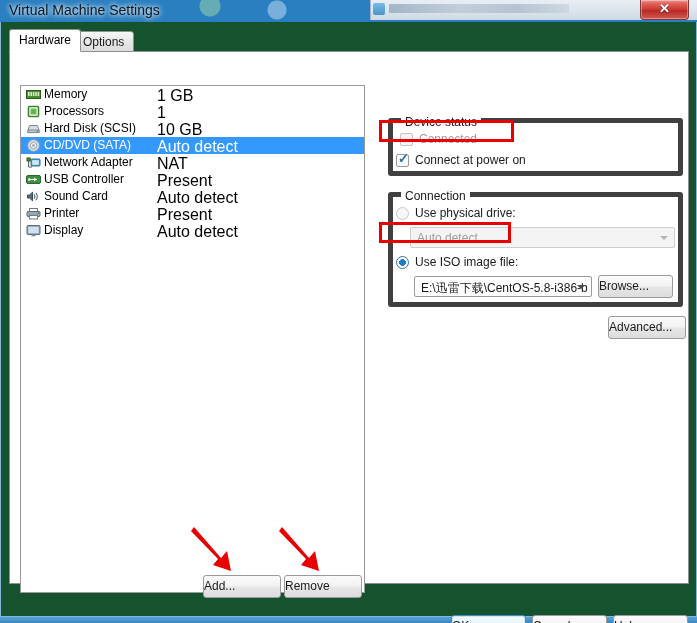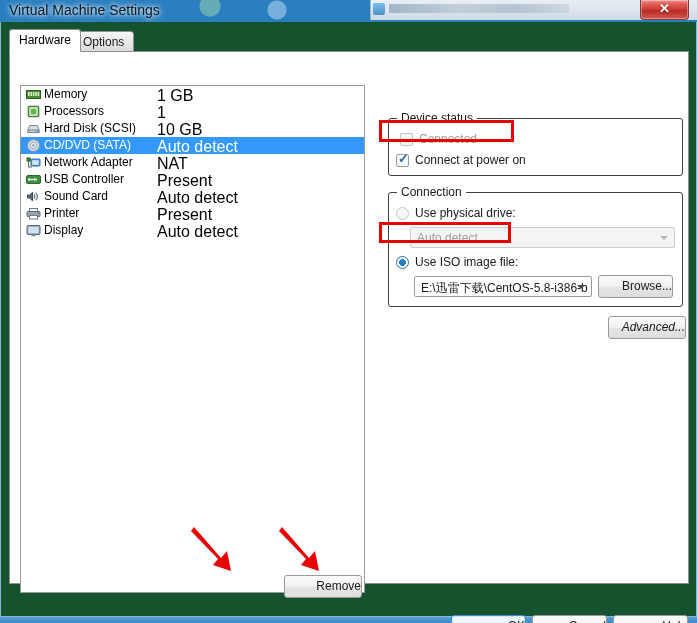--- a/index.html
+++ b/index.html
@@ -215,21 +215,21 @@
   .device-row .dev-summary {
     position: absolute;
     left: 136px; top: 1px;
     font-size: 16px;
     white-space: nowrap;
   }
 
   
   .group-box {
     position: absolute;
-    border: 1px solid #404040;
+    border: 5px solid #404040;
     border-radius: 3px;
     background: transparent;
     box-sizing: border-box;
   }
   .group-title {
     position: absolute;
     top: -8px; left: 8px;
     background: #ffffff;
     padding: 0 4px;
     font-size: 12px;
@@ -334,32 +334,32 @@
   
   .btn {
     position: absolute;
     box-sizing: border-box;
     height: 23px;
     border: 1px solid #9a9a9a;
     border-radius: 3px;
     background: linear-gradient(180deg,#fbfbfb 0%, #f2f2f2 48%, #e6e6e6 52%, #dddddd 100%);
     font-size: 12px;
     color: #1a1a1a;
-    text-align: right;
+    text-align: left;
     line-height: 21px;
     cursor: default;
     white-space: nowrap;
   }
   .btn.default-btn {
     border: 1px solid #3c8ec4;
     box-shadow: inset 0 0 0 1px #cfe6f7;
     background: linear-gradient(180deg,#f4fbff 0%, #e4f2fb 48%, #d4eaf8 52%, #c9e4f6 100%);
   }
   #browse-button  { left: 588px; top: 223px; width: 75px; }
-  #advanced-button{ left: 598px; top: 264px; width: 78px; font-style: italic; }
+  #advanced-button{ left: 598px; top: 264px; width: 78px; }
   #add-button     { left: 202px; top: 553px; width: 78px; }
   #remove-button  { left: 283px; top: 553px; width: 78px; }
   #ok-button      { left: 450px; top: 593px; width: 75px; }
   #cancel-button  { left: 531px; top: 593px; width: 75px; }
   #help-button    { left: 612px; top: 593px; width: 75px; }
 
   
   .anno-box {
     position: absolute;
     border: 3px solid #e80000;
@@ -555,20 +555,21 @@
       <div class="combo" id="iso-path-combo">
         <span class="combo-text">E:\迅雷下载\CentOS-5.8-i386-b</span>
         <span class="combo-arrow"></span>
       </div>
 
       <div class="btn" id="browse-button">Browse...</div>
       <div class="btn" id="advanced-button">Advanced...</div>
 
     </div>
 
+    <div class="btn" id="add-button">Add...</div>
     <div class="btn" id="remove-button">Remove</div>
 
     <div class="btn default-btn" id="ok-button">OK</div>
     <div class="btn" id="cancel-button">Cancel</div>
     <div class="btn" id="help-button">Help</div>
 
     <div class="anno-box" id="anno-connect-power-on"></div>
     <div class="anno-box" id="anno-use-iso"></div>
 
     <div class="anno-arrow" id="anno-arrow-add">

